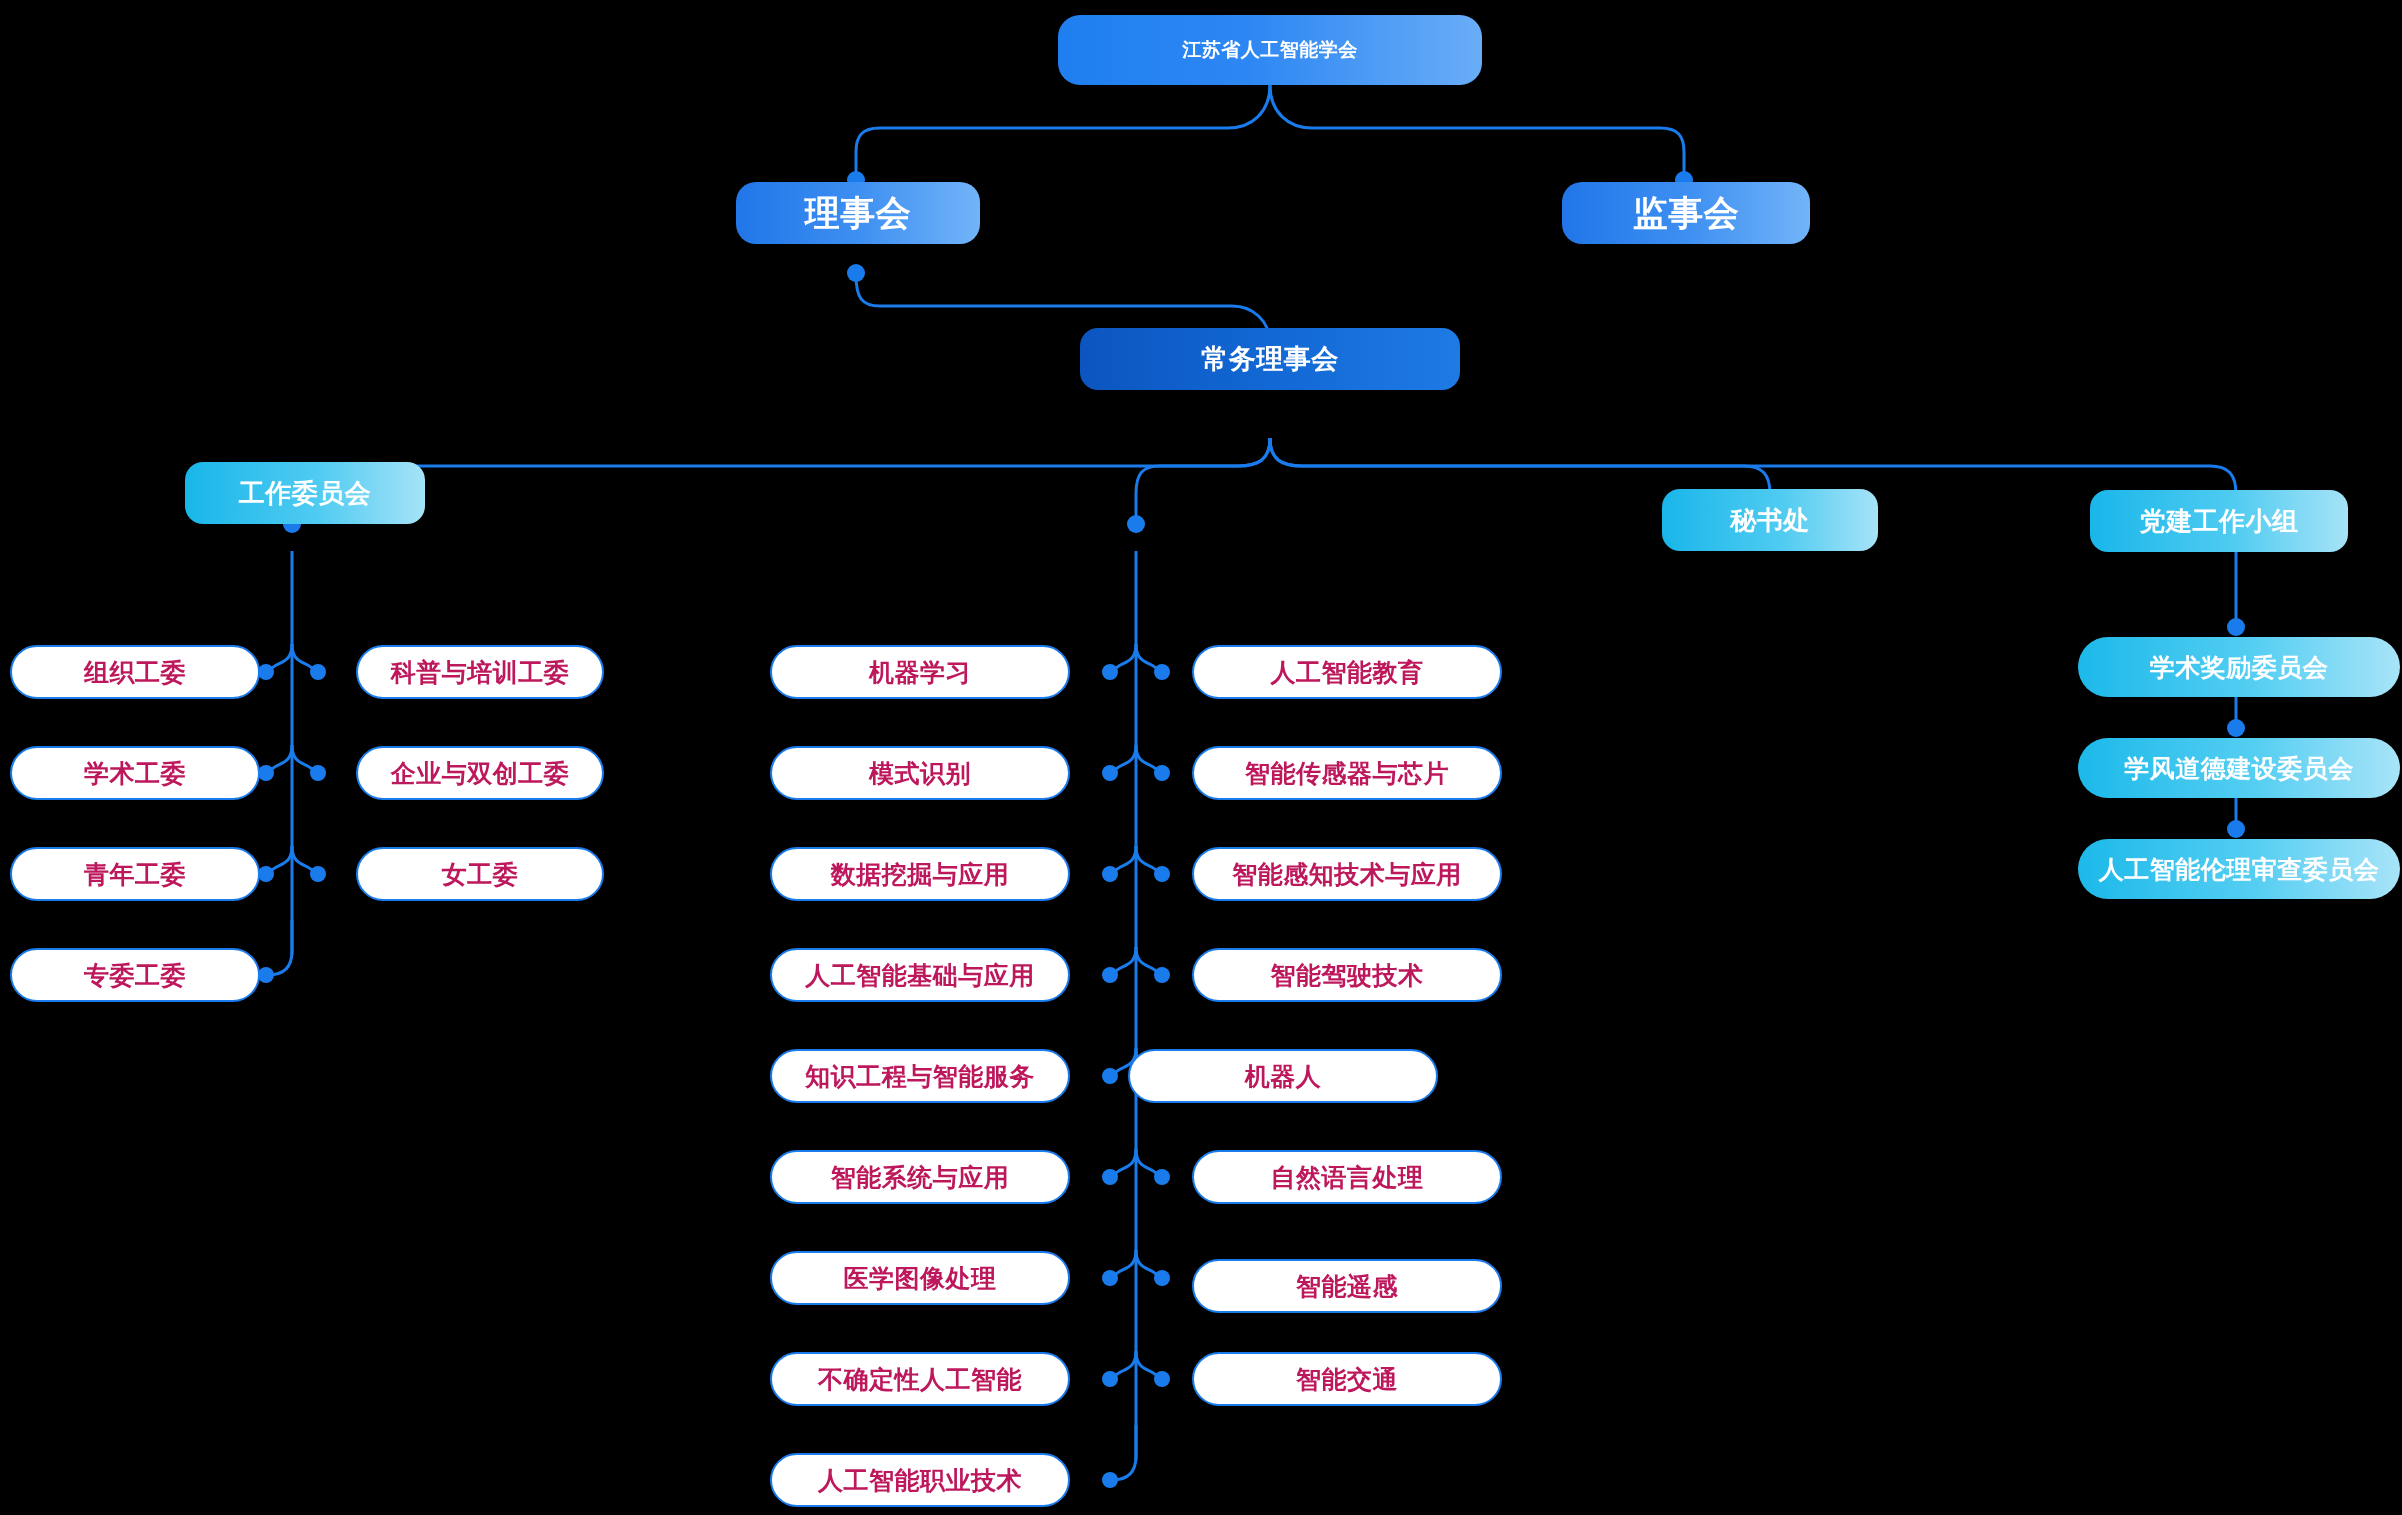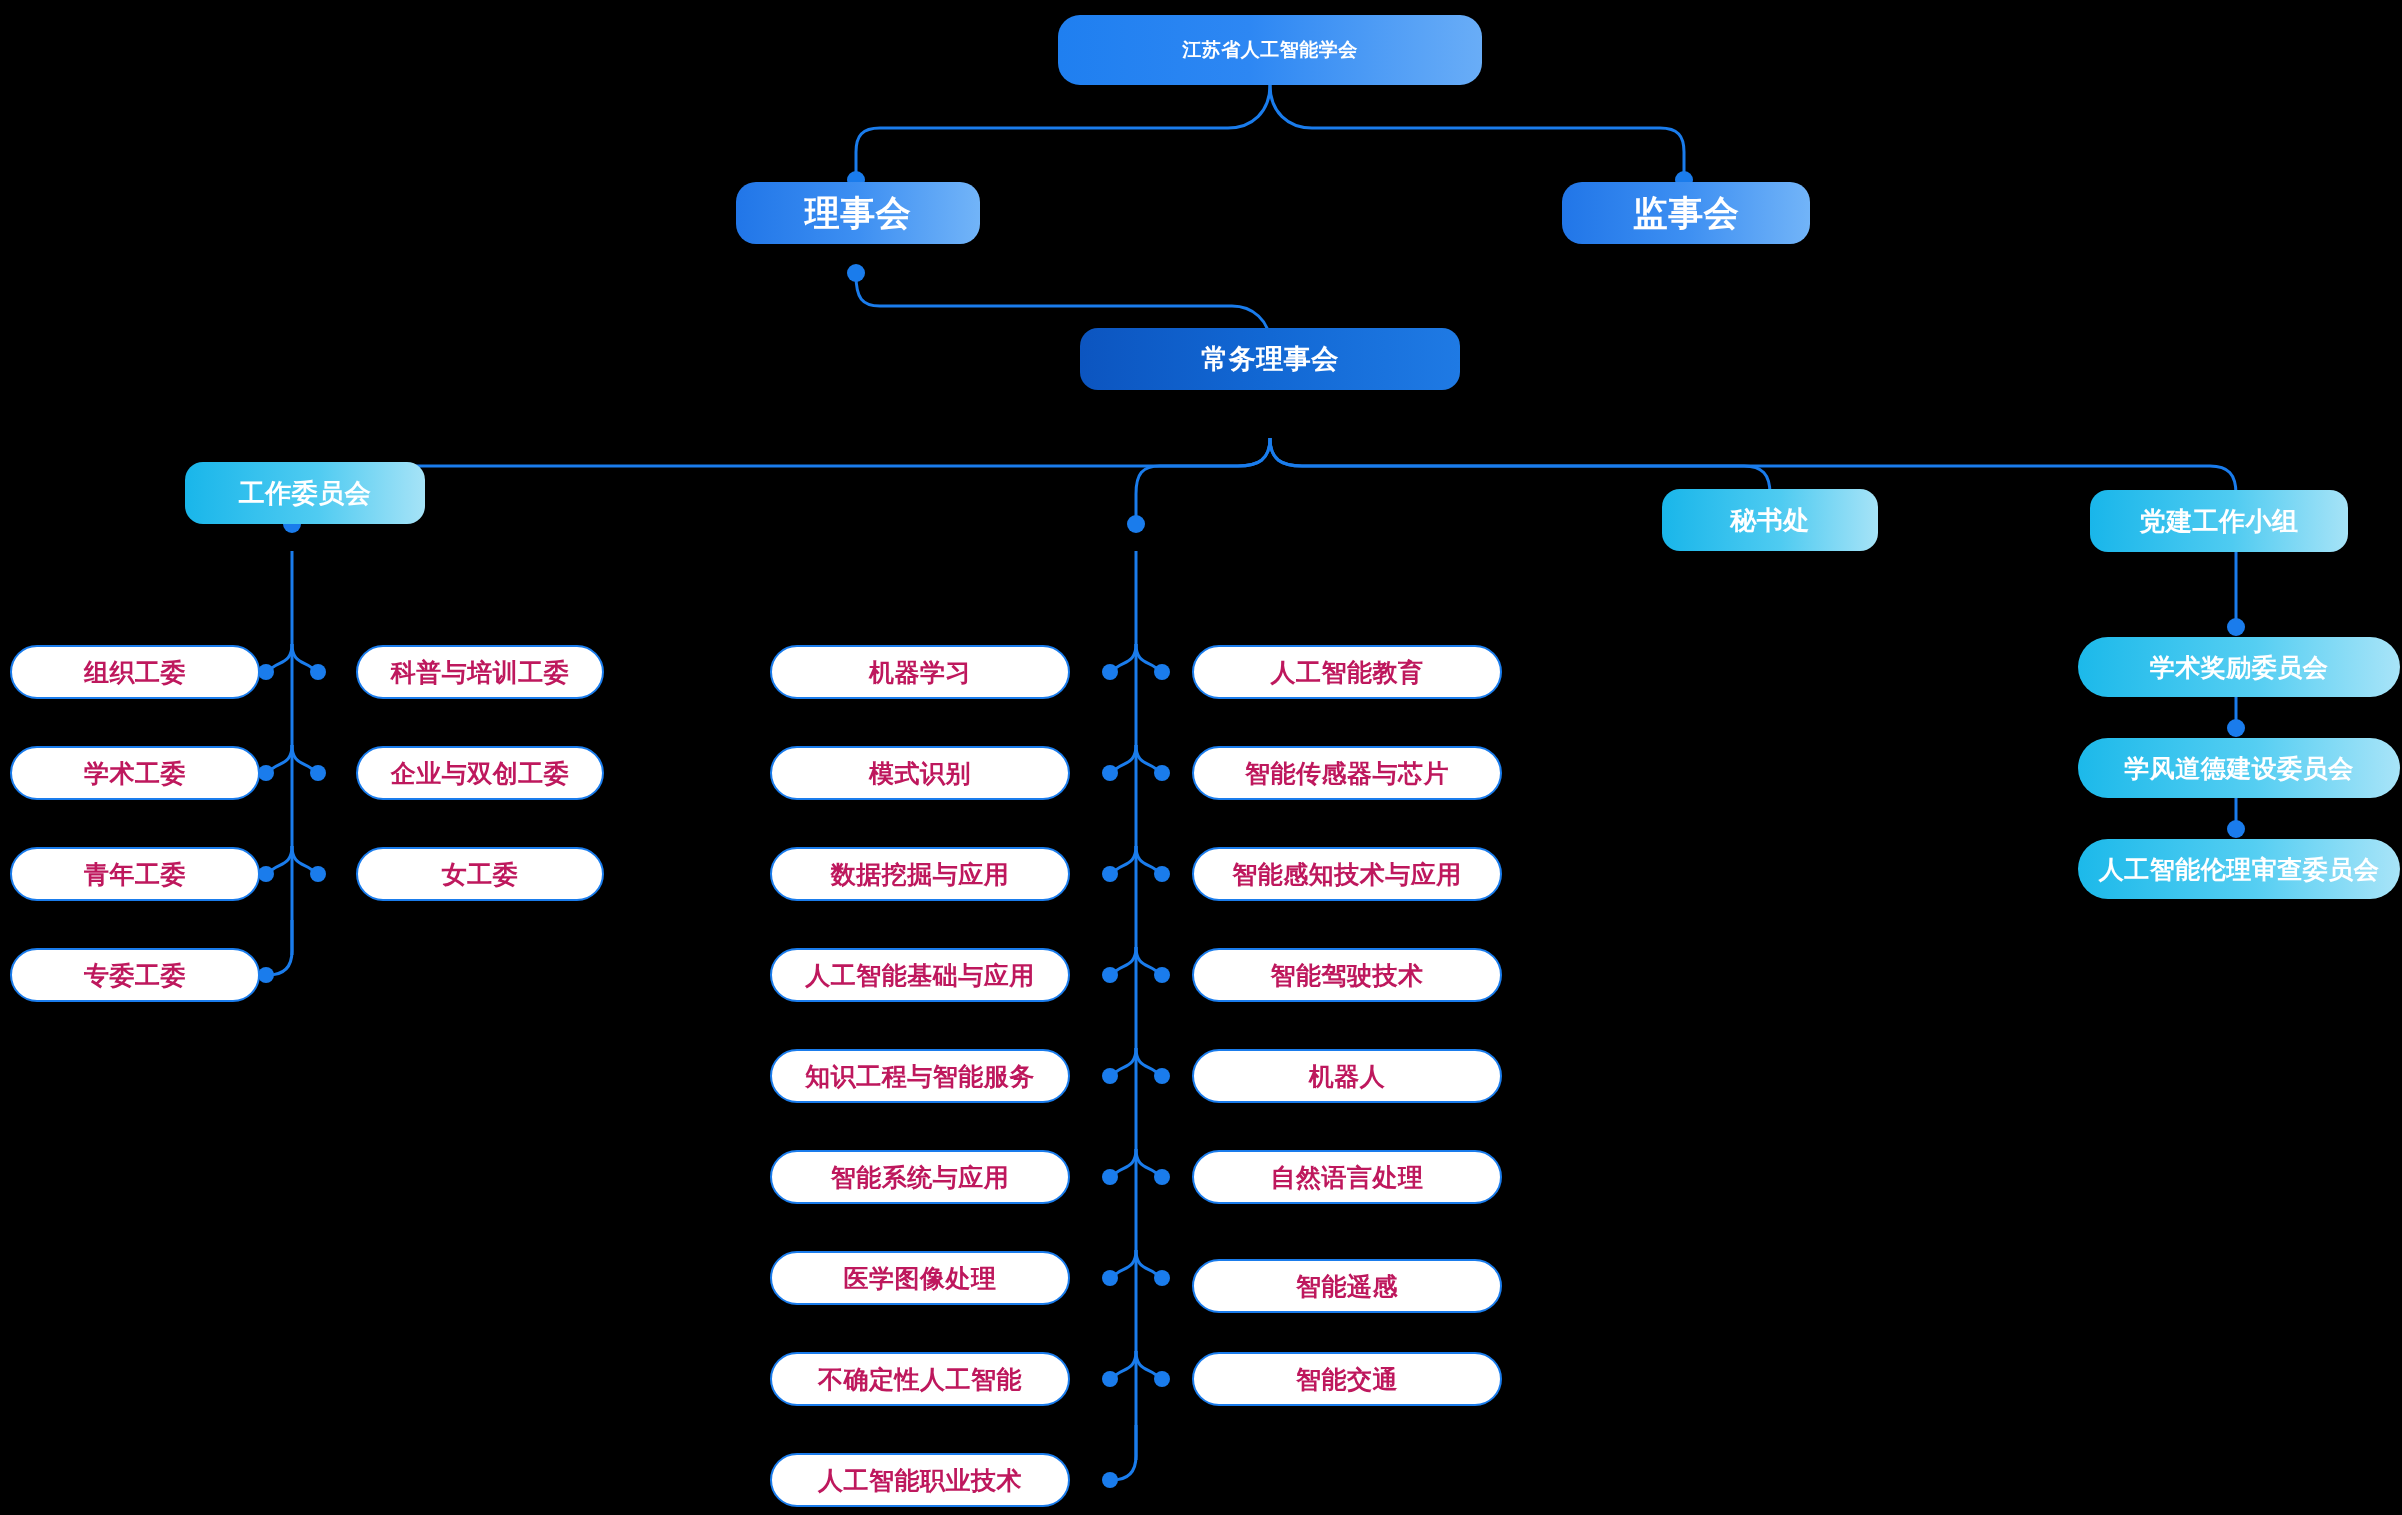--- a/index.html
+++ b/index.html
@@ -163,21 +163,21 @@
       <div class="node n-leaf" style="left: 10px; top: 948px; width: 250px;">专委工委</div>
       <div class="node n-leaf" style="left: 770px; top: 645px; width: 300px;">机器学习</div>
       <div class="node n-leaf" style="left: 1192px; top: 645px; width: 310px;">人工智能教育</div>
       <div class="node n-leaf" style="left: 770px; top: 746px; width: 300px;">模式识别</div>
       <div class="node n-leaf" style="left: 1192px; top: 746px; width: 310px;">智能传感器与芯片</div>
       <div class="node n-leaf" style="left: 770px; top: 847px; width: 300px;">数据挖掘与应用</div>
       <div class="node n-leaf" style="left: 1192px; top: 847px; width: 310px;">智能感知技术与应用</div>
       <div class="node n-leaf" style="left: 770px; top: 948px; width: 300px; text-align: center;">人工智能基础与应用</div>
       <div class="node n-leaf" style="left: 1192px; top: 948px; width: 310px;">智能驾驶技术</div>
       <div class="node n-leaf" style="left: 770px; top: 1049px; width: 300px;">知识工程与智能服务</div>
-      <div class="node n-leaf" style="left: 1192px; top: 1049px; width: 310px;">机器人</div>
+      <div class="node n-leaf" style="left: 1128px; top: 1049px; width: 310px;">机器人</div>
       <div class="node n-leaf" style="left: 770px; top: 1150px; width: 300px;">智能系统与应用</div>
       <div class="node n-leaf" style="left: 1192px; top: 1150px; width: 310px;">自然语言处理</div>
       <div class="node n-leaf" style="left: 770px; top: 1251px; width: 300px;">医学图像处理</div>
       <div class="node n-leaf" style="left: 1192px; top: 1251px; width: 310px; margin-top: 8px;">智能遥感</div>
       <div class="node n-leaf" style="left: 770px; top: 1352px; width: 300px;">不确定性人工智能</div>
       <div class="node n-leaf" style="left: 1192px; top: 1352px; width: 310px;">智能交通</div>
       <div class="node n-leaf" style="left: 770px; top: 1453px; width: 300px;">人工智能职业技术</div>
       <div class="node n-cyan" style="left: 2078px; top: 637px; width: 322px;">学术奖励委员会</div>
       <div class="node n-cyan" style="left: 2078px; top: 738px; width: 322px;">学风道德建设委员会</div>
       <div class="node n-cyan" style="left: 2078px; top: 839px; width: 322px;">人工智能伦理审查委员会</div>

